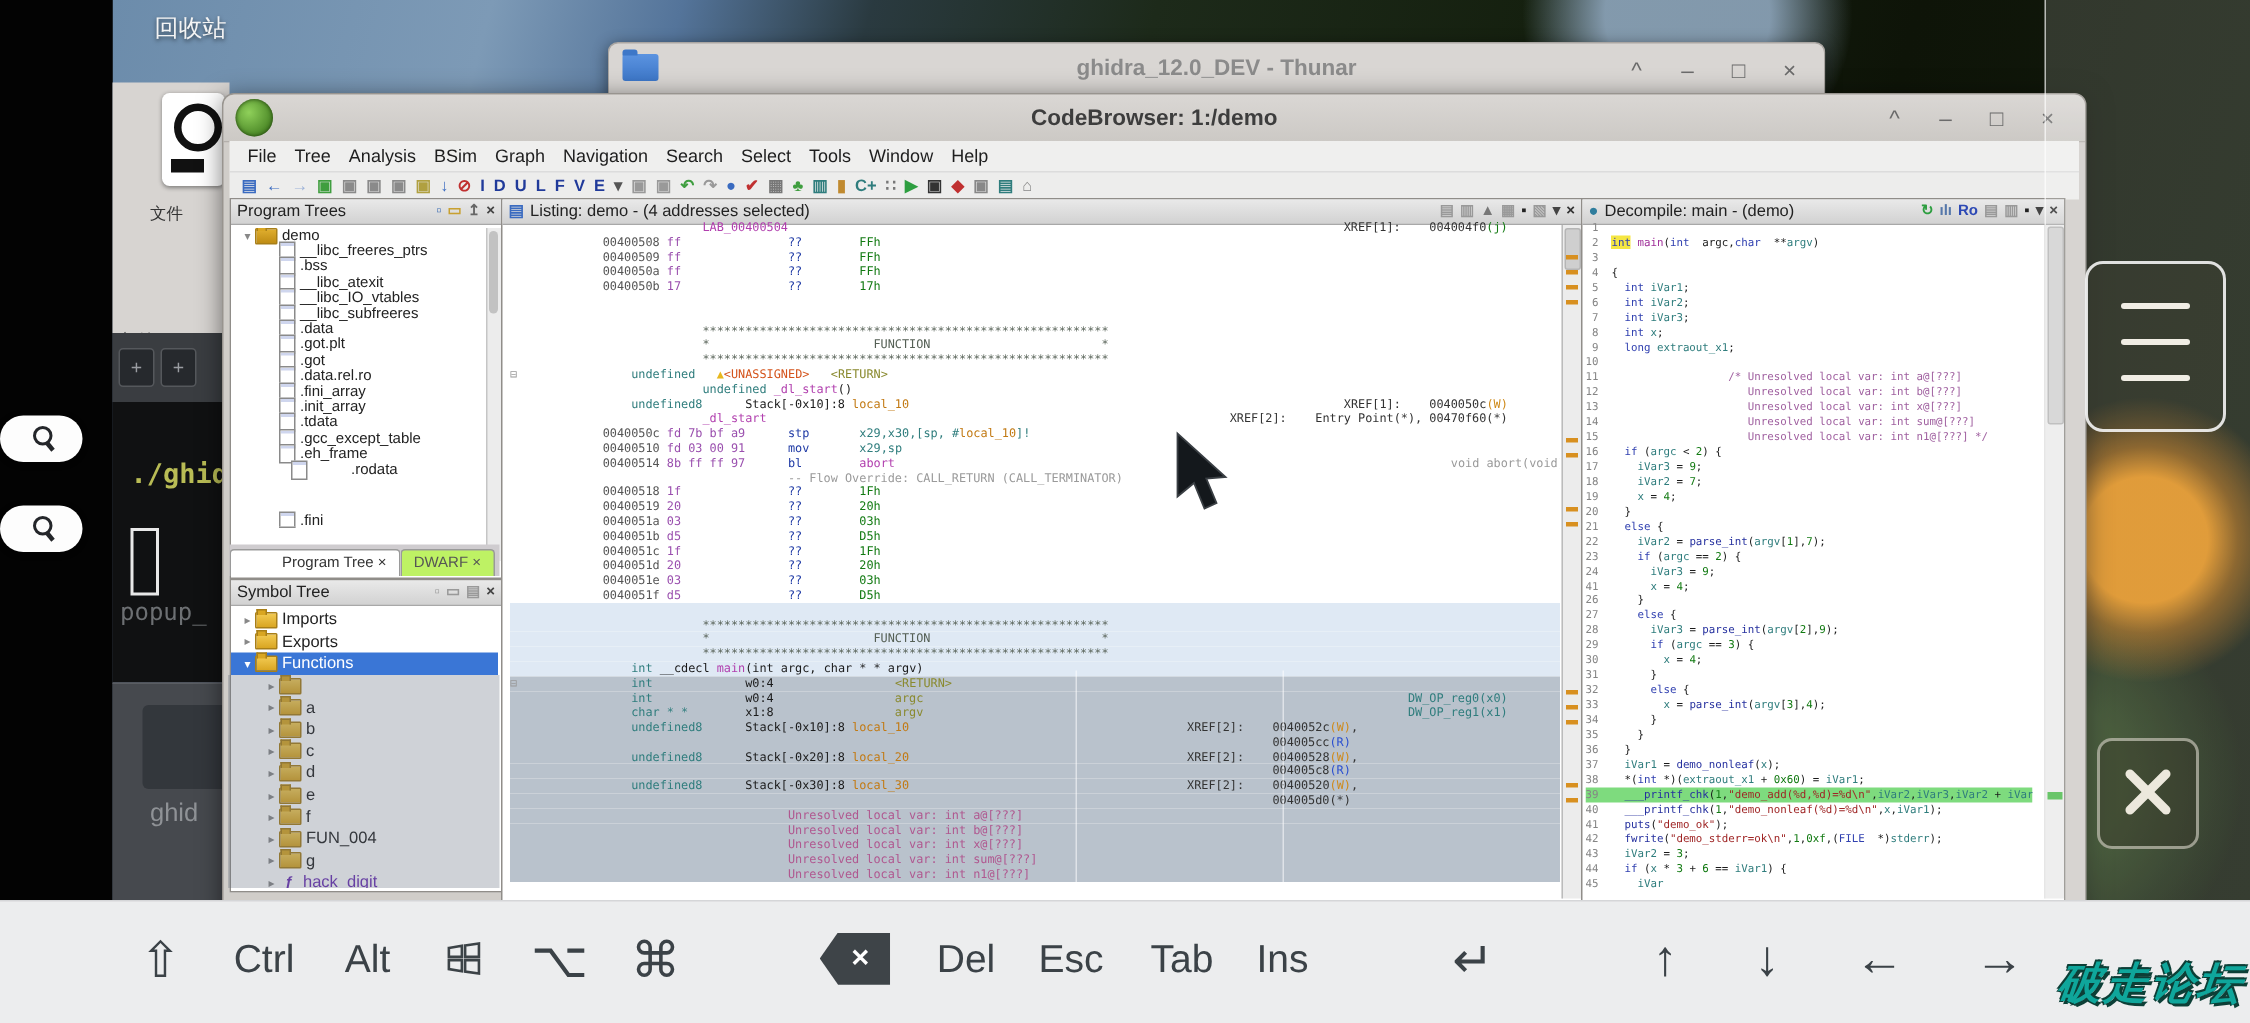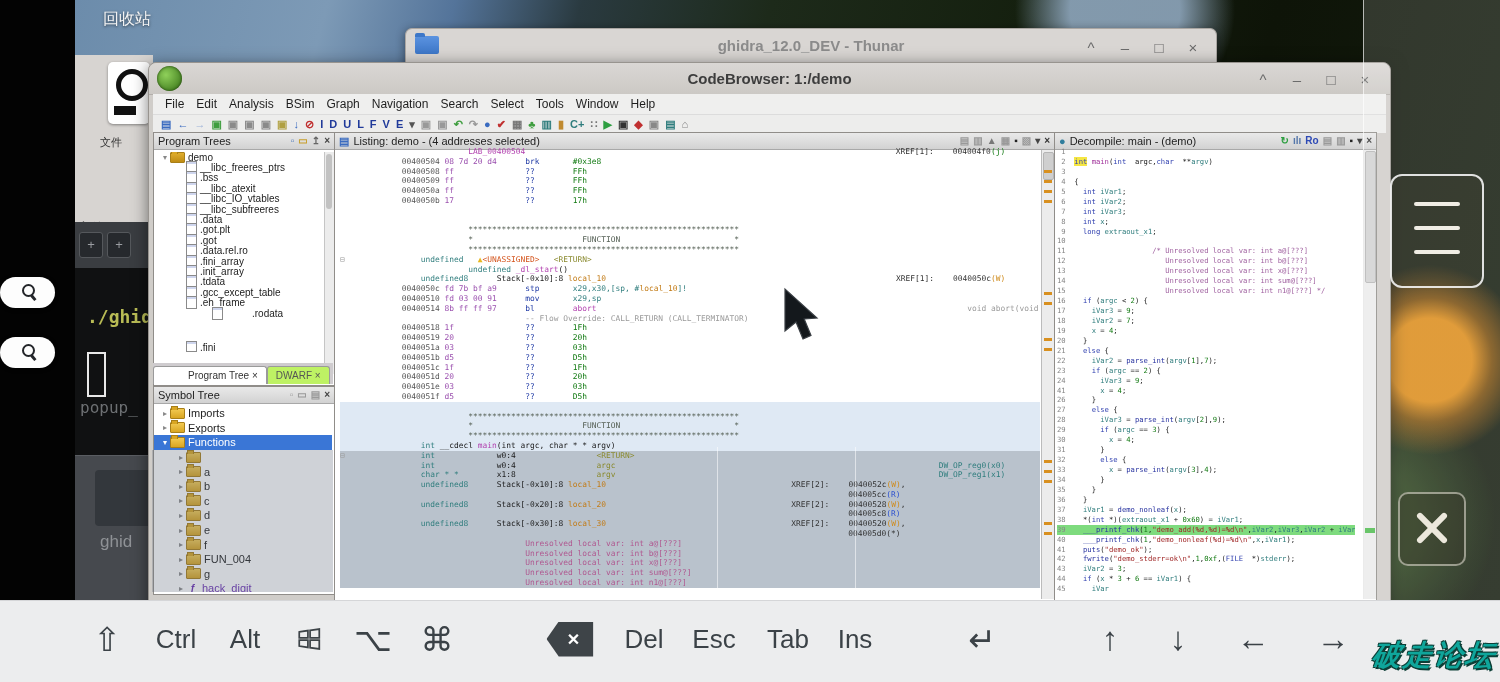--- a/index.html
+++ b/index.html
@@ -180,21 +180,21 @@
       <div class="abs" id="cb-title">CodeBrowser: 1:/demo</div>
       <div class="wbtns" style="right:16px;top:8px;" id="cb-btns">
           <div class="wbtn">^</div>
           <div class="wbtn">–</div>
           <div class="wbtn">□</div>
           <div class="wbtn">×</div>
         </div>
     </div>
     <div class="abs" id="cb-menubar">
         <span class="menu-item">File</span>
-        <span class="menu-item">Edit</span>
+        <span class="menu-item">Tree</span>
         <span class="menu-item">Analysis</span>
         <span class="menu-item">BSim</span>
         <span class="menu-item">Graph</span>
         <span class="menu-item">Navigation</span>
         <span class="menu-item">Search</span>
         <span class="menu-item">Select</span>
         <span class="menu-item">Tools</span>
         <span class="menu-item">Window</span>
         <span class="menu-item">Help</span>
       </div>
@@ -316,21 +316,21 @@
           <div class="trow" style="height: 10.4px; padding-left: 22px;">
             <span class="arr"></span>
             <span class="tico pg"></span>
             <span class="lbl">.gcc_except_table</span>
           </div>
           <div class="trow" style="height: 10.4px; padding-left: 22px;">
             <span class="arr"></span>
             <span class="tico pg"></span>
             <span class="lbl">.eh_frame</span>
           </div>
-          <div class="trow" style="height: 10.4px; padding-left: 22px; gap: 26px;">
+          <div class="trow" style="height: 10.4px; padding-left: 4px; gap: 26px;">
             <span class="arr"></span>
             <span class="tico pg"></span>
             <span class="lbl">.rodata</span>
           </div>
           <div class="trow" style="height: 10.4px; padding-left: 22px; margin-top: 24px;">
             <span class="arr"></span>
             <span class="tico pg"></span>
             <span class="lbl">.fini</span>
           </div>
           <div class="trow" style="height: 10.4px; padding-left: 22px;">
@@ -445,33 +445,33 @@
             <span class="tb-ico" style="color: rgb(119, 119, 119);">▲</span>
             <span class="tb-ico" style="color: rgb(153, 153, 153);">▦</span>
             <span class="tb-ico" style="color: rgb(34, 34, 34);">▪</span>
             <span class="tb-ico" style="color: rgb(153, 153, 153);">▧</span>
             <span class="tb-ico" style="color: rgb(68, 68, 68);">▾</span>
             <span class="tb-ico" style="color: rgb(51, 51, 51);">×</span>
           </span>
       </div>
       <div id="listing-code">
           <div class="crow">                           <span class="lb">LAB_00400504</span>                                                                              <span class="xr">XREF[1]:</span>    <span class="xr">004004f0</span><span class="og">(j)</span></div>
-          <div class="crow">             <span class="ad">00400504</span> <span class="by">08 7d 20 d4</span>      <span class="mn">brk</span>       <span class="og">#0x3e8</span></div>
           <div class="crow">             <span class="ad">00400508</span> <span class="by">ff</span>               <span class="mn">??</span>        <span class="og">FFh</span></div>
           <div class="crow">             <span class="ad">00400509</span> <span class="by">ff</span>               <span class="mn">??</span>        <span class="og">FFh</span></div>
           <div class="crow">             <span class="ad">0040050a</span> <span class="by">ff</span>               <span class="mn">??</span>        <span class="og">FFh</span></div>
           <div class="crow">             <span class="ad">0040050b</span> <span class="by">17</span>               <span class="mn">??</span>        <span class="og">17h</span></div>
           <div class="crow"> </div>
           <div class="crow"> </div>
           <div class="crow">                           <span class="sp2">*********************************************************</span></div>
           <div class="crow">                           <span class="sp2">*</span>                       <span class="sp2">FUNCTION</span>                        <span class="sp2">*</span></div>
           <div class="crow">                           <span class="sp2">*********************************************************</span></div>
           <div class="crow"><span class="gy">⊟</span>                <span class="ud">undefined</span>   <span class="warn">▲</span><span class="er">&lt;UNASSIGNED&gt;</span>   <span class="yl">&lt;RETURN&gt;</span></div>
           <div class="crow">                           <span class="ud">undefined </span><span class="lb">_dl_start</span><span class="pl">()</span></div>
           <div class="crow">                 <span class="ud">undefined8</span>      <span class="pl">Stack[-0x10]:8 </span><span class="lc">local_10</span>                                                             <span class="xr">XREF[1]:</span>    <span class="xr">0040050c</span><span class="wr">(W)</span></div>
+          <div class="crow">                           <span class="lb">_dl_start</span>                                                                 <span class="xr">XREF[2]:</span>    <span class="xr">Entry Point(*), 00470f60(*)</span></div>
           <div class="crow">             <span class="ad">0040050c</span> <span class="by">fd 7b bf a9</span>      <span class="mn">stp</span>       <span class="rg">x29,x30,[sp, #</span><span class="lc">local_10</span><span class="rg">]!</span></div>
           <div class="crow">             <span class="ad">00400510</span> <span class="by">fd 03 00 91</span>      <span class="mn">mov</span>       <span class="rg">x29,sp</span></div>
           <div class="crow">             <span class="ad">00400514</span> <span class="by">8b ff ff 97</span>      <span class="mn">bl</span>        <span class="lb">abort</span>                                                                              <span class="gy">void abort(void)</span></div>
           <div class="crow">                                       <span class="gy">-- Flow Override: CALL_RETURN (CALL_TERMINATOR)</span></div>
           <div class="crow">             <span class="ad">00400518</span> <span class="by">1f</span>               <span class="mn">??</span>        <span class="og">1Fh</span></div>
           <div class="crow">             <span class="ad">00400519</span> <span class="by">20</span>               <span class="mn">??</span>        <span class="og">20h</span></div>
           <div class="crow">             <span class="ad">0040051a</span> <span class="by">03</span>               <span class="mn">??</span>        <span class="og">03h</span></div>
           <div class="crow">             <span class="ad">0040051b</span> <span class="by">d5</span>               <span class="mn">??</span>        <span class="og">D5h</span></div>
           <div class="crow">             <span class="ad">0040051c</span> <span class="by">1f</span>               <span class="mn">??</span>        <span class="og">1Fh</span></div>
           <div class="crow">             <span class="ad">0040051d</span> <span class="by">20</span>               <span class="mn">??</span>        <span class="og">20h</span></div>

